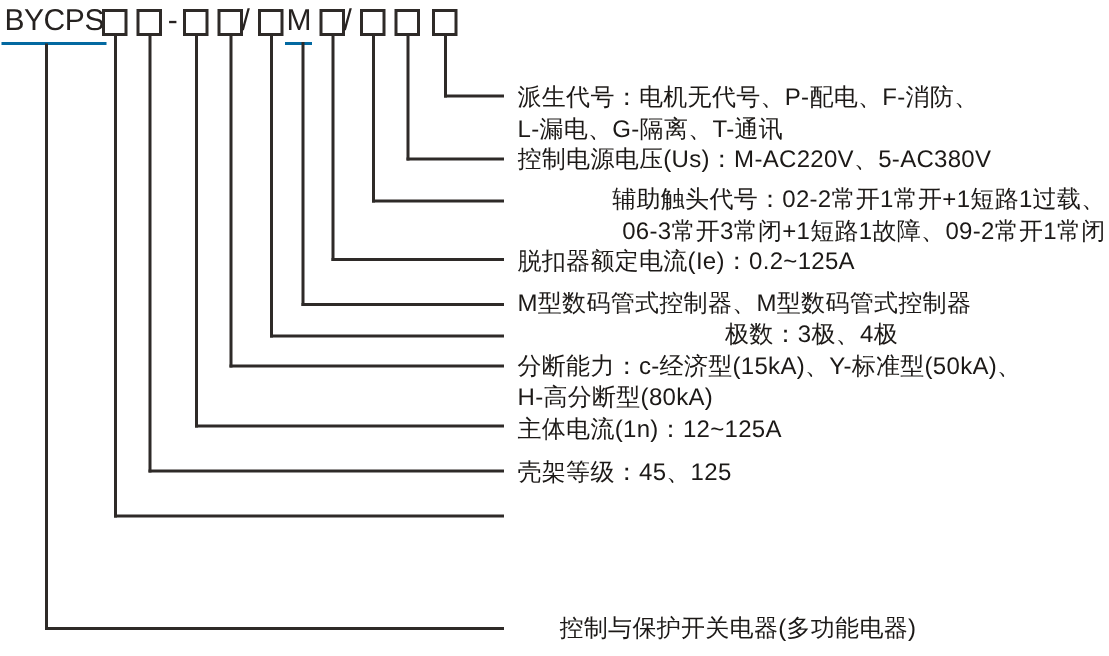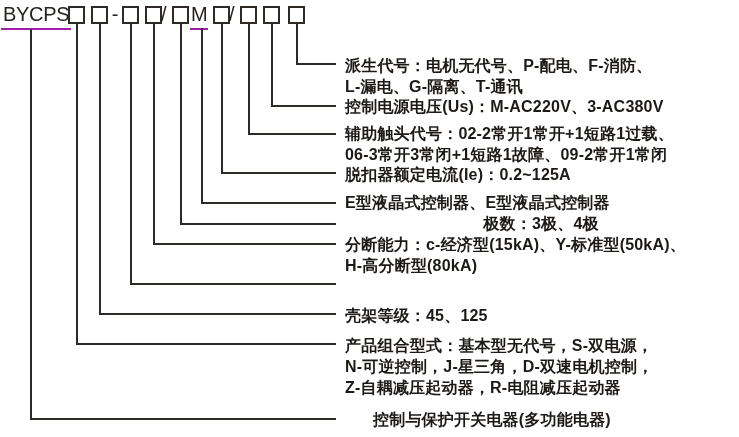--- a/index.html
+++ b/index.html
@@ -6,33 +6,33 @@
   .stage {
     position:relative; width:739px; height:437px; background:#ffffff;
     font-family:"Liberation Sans","DejaVu Sans",sans-serif; color:#1c1917;
     overflow:hidden;
   }
   
   .mtext {
     position:absolute; top:4px; font-size:20px; line-height:21px;
     color:#262220; white-space:nowrap; letter-spacing:-0.3px;
   }
-  .underlined { border-bottom:2px solid #a21caf; padding:0 2px 3px 2px; }
+  .underlined { border-bottom:2px solid #0369a1; padding:0 2px 3px 2px; }
   .mbox {
     position:absolute; top:6px; width:17px; height:18px;
     border:2px solid #2e2a28; box-sizing:border-box; background:#ffffff;
   }
   
   .vline { position:absolute; width:2px; background:#2e2a28; }
   .hline { position:absolute; height:2px; background:#2e2a28; }
   
   .lbl {
     position:absolute; left:345px; width:392px;
     font-size:16px; line-height:21px; letter-spacing:0.2px;
-    white-space:pre-line; color:#1c1917;font-weight:bold;
+    white-space:pre-line; color:#1c1917;
   }
 </style>
 </head>
 <body>
 
 <div class="stage">
 
   <span class="mtext underlined" style="left:1px;">BYCPS</span>
 
   <div class="mbox" style="left:68px;"></div>
@@ -77,27 +77,25 @@
   <div class="hline" style="left:99px;  top:313px; width:237px;"></div>
 
   <div class="vline" style="left:76px;  top:24px; height:321px;"></div>
   <div class="hline" style="left:76px;  top:343px; width:260px;"></div>
 
   <div class="vline" style="left:30px;  top:29px; height:391px;"></div>
   <div class="hline" style="left:30px;  top:418px; width:306px;"></div>
 
   <div class="lbl" style="top:55px;">派生代号：电机无代号、P-配电、F-消防、
 L-漏电、G-隔离、T-通讯</div>
-  <div class="lbl" style="top:96px;">控制电源电压(Us)：M-AC220V、3-AC380V</div>
-  <div class="lbl" style="top:123px;">辅助触头代号：02-2常开1常开+1短路1过载、
+  <div class="lbl" style="top:96px;">控制电源电压(Us)：M-AC220V、5-AC380V</div>
+  <div class="lbl" style="top:123px;text-align:right;">辅助触头代号：02-2常开1常开+1短路1过载、
 06-3常开3常闭+1短路1故障、09-2常开1常闭</div>
   <div class="lbl" style="top:164px;">脱扣器额定电流(Ie)：0.2~125A</div>
-  <div class="lbl" style="top:192px;">E型液晶式控制器、E型液晶式控制器</div>
+  <div class="lbl" style="top:192px;">M型数码管式控制器、M型数码管式控制器</div>
   <div class="lbl" style="top:213px;text-align:center;">极数：3极、4极</div>
   <div class="lbl" style="top:234px;">分断能力：c-经济型(15kA)、Y-标准型(50kA)、
 H-高分断型(80kA)</div>
+  <div class="lbl" style="top:276px;">主体电流(1n)：12~125A</div>
   <div class="lbl" style="top:305px;">壳架等级：45、125</div>
-  <div class="lbl" style="top:335px;">产品组合型式：基本型无代号，S-双电源，
-N-可逆控制，J-星三角，D-双速电机控制，
-Z-自耦减压起动器，R-电阻减压起动器</div>
   <div class="lbl" style="top:409px;margin-left:28px;">控制与保护开关电器(多功能电器)</div>
 
 </div>
 
 </body></html>

